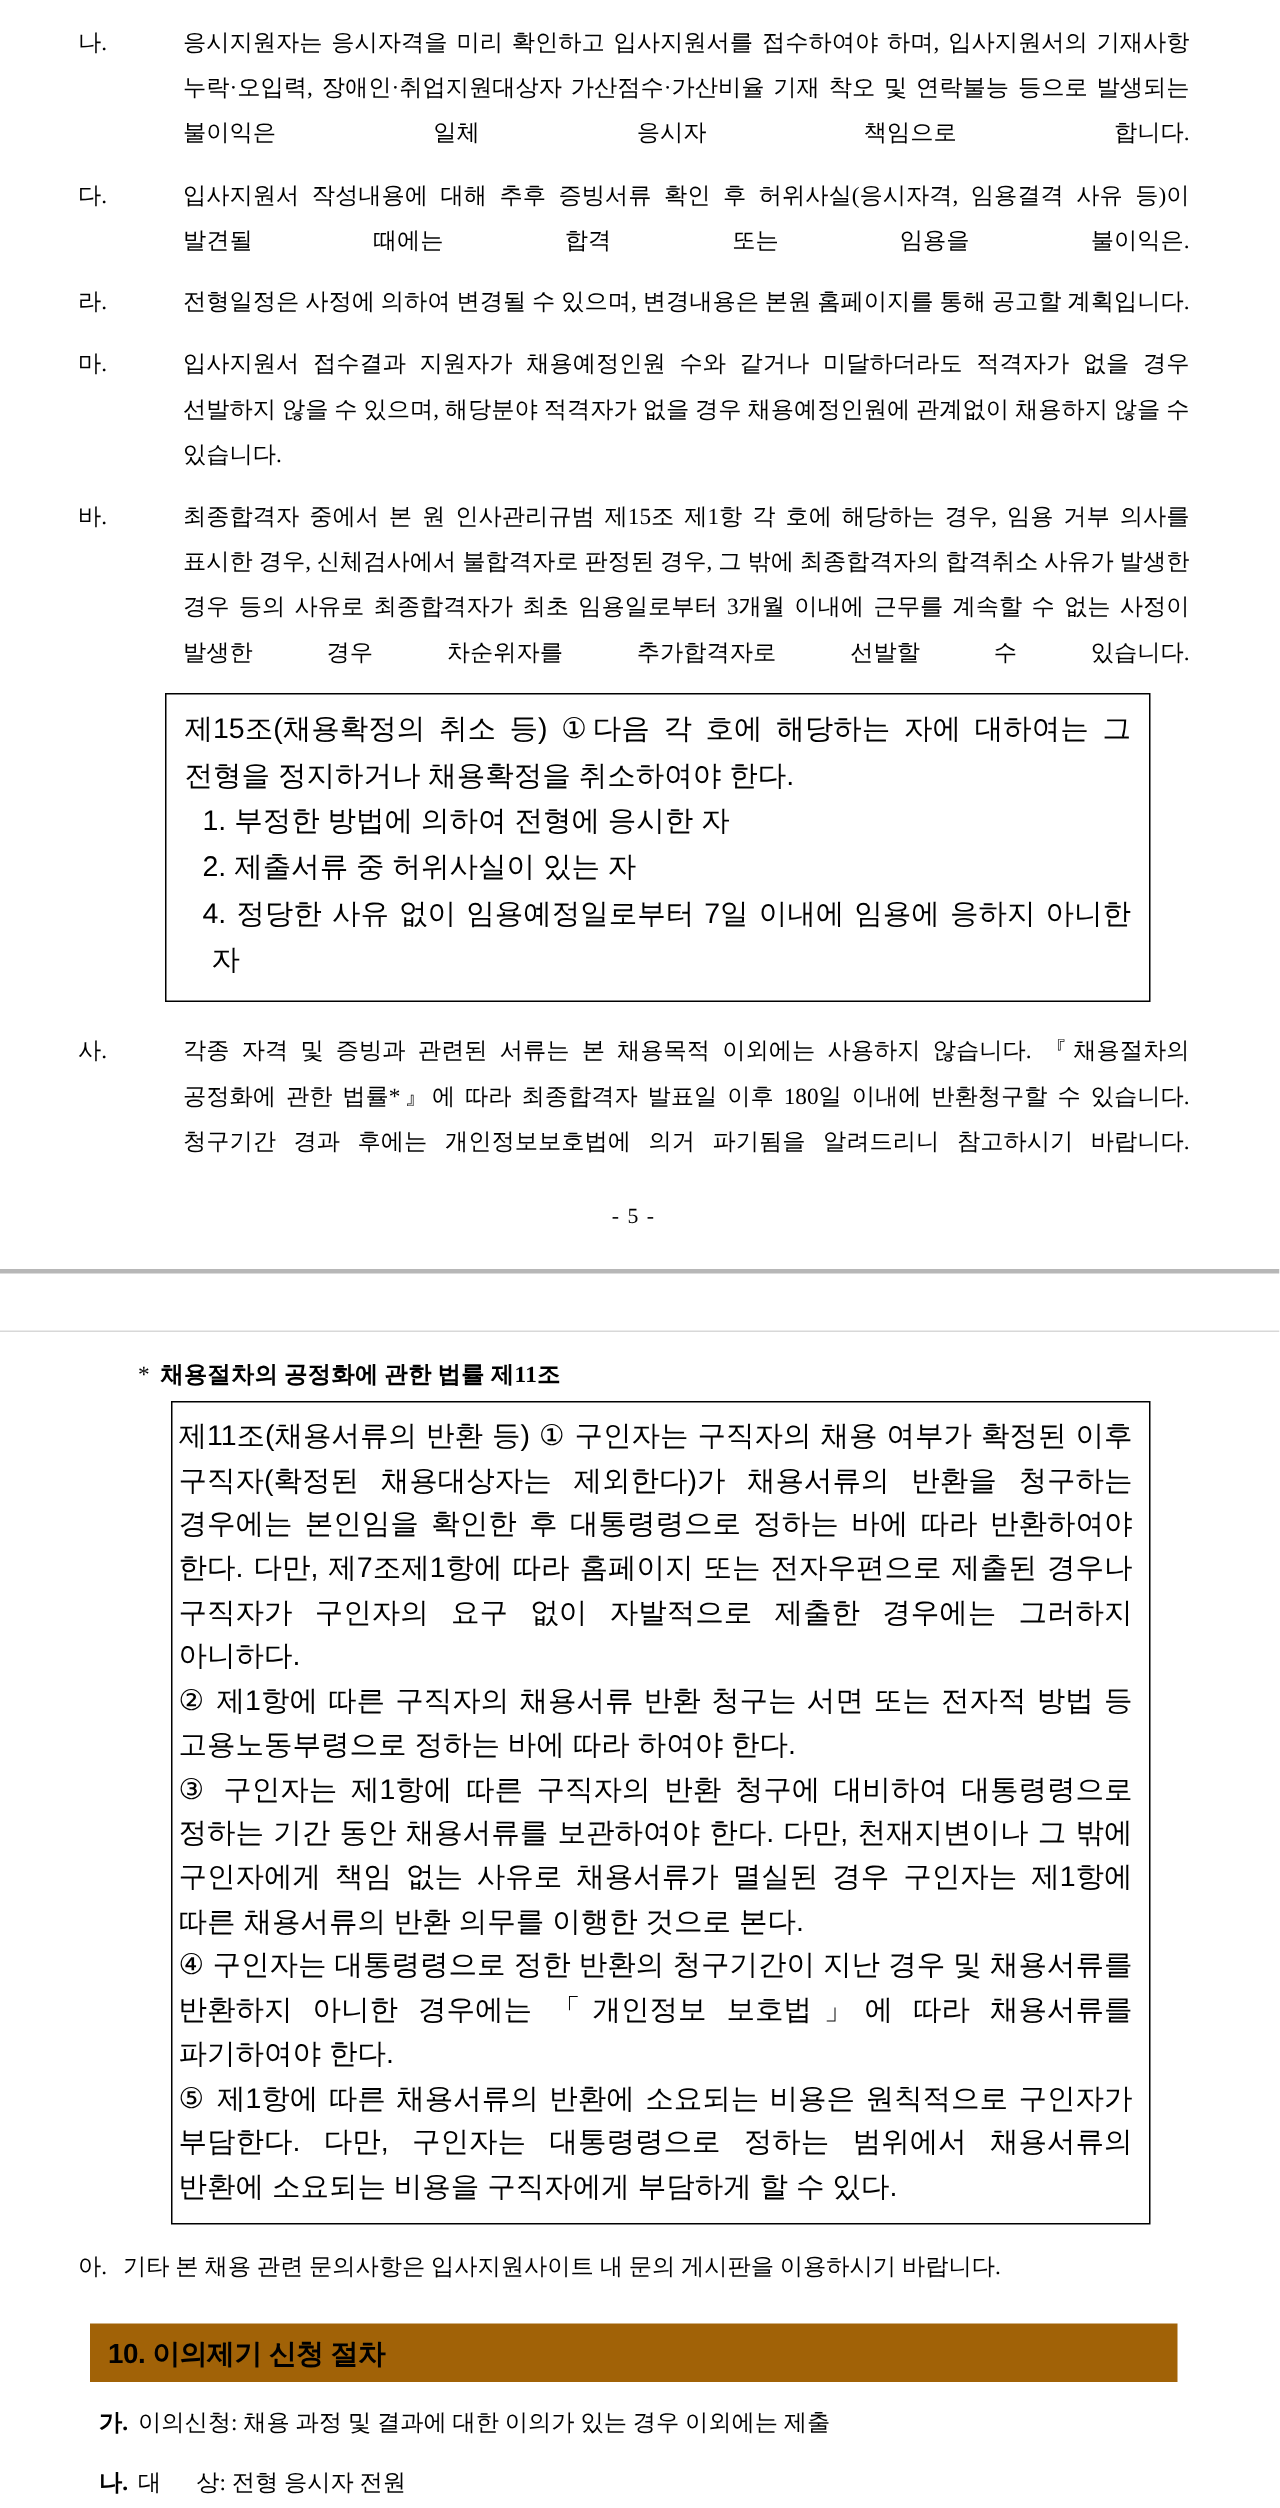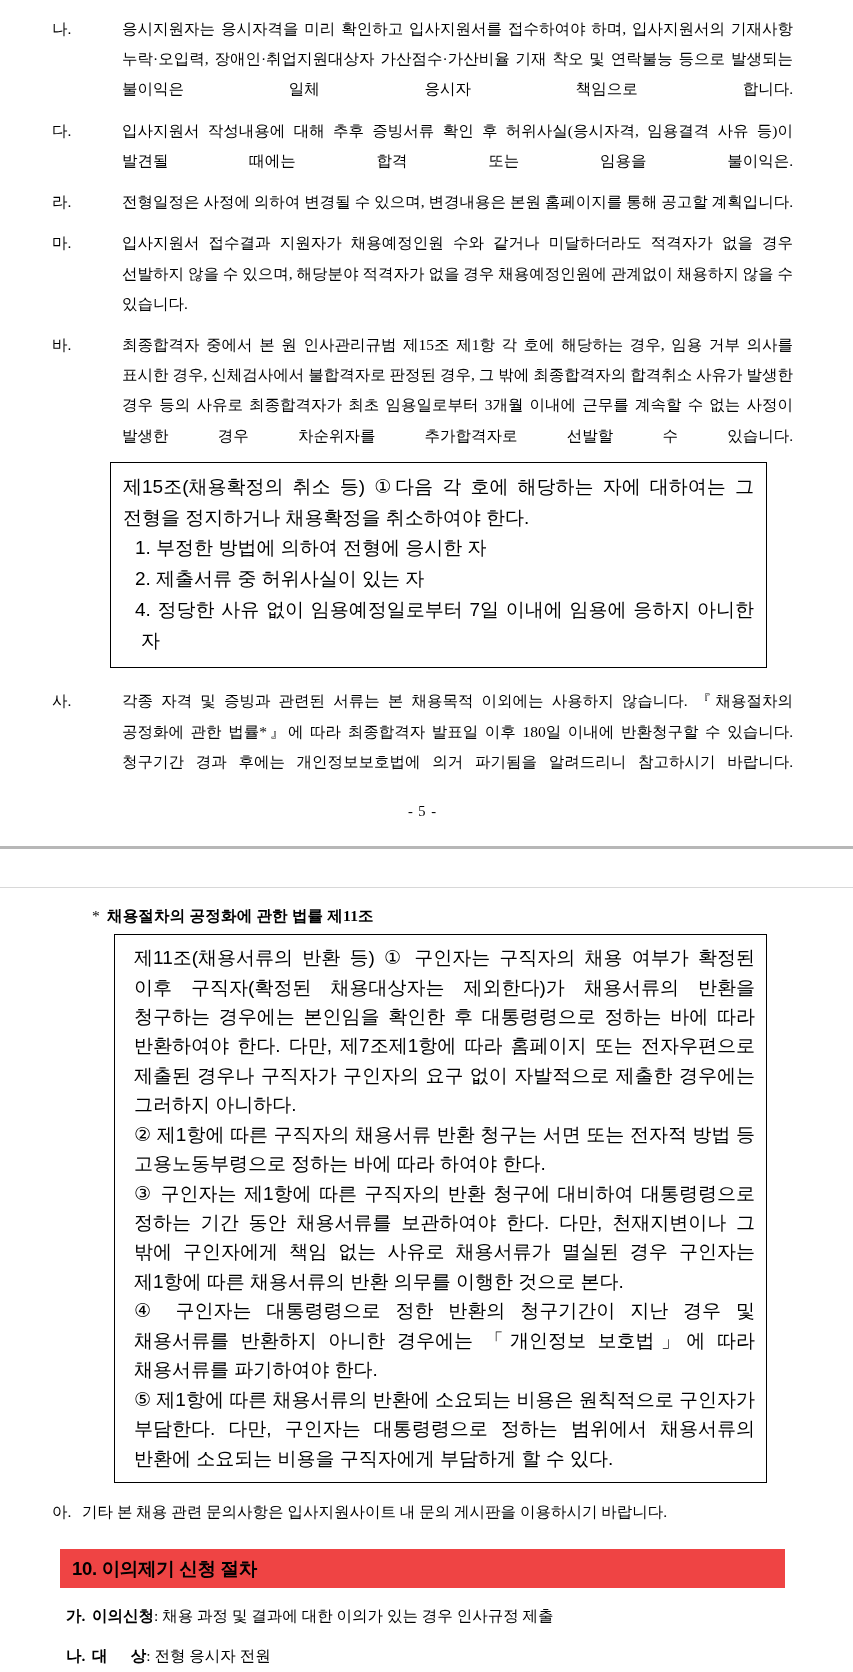--- a/index.html
+++ b/index.html
@@ -79,42 +79,42 @@
     margin: 0 26px 0 58px;
     padding: 9px 12px 11px 12px;
     font-family: "Liberation Sans", "DejaVu Sans", sans-serif;
     font-size: 19px;
     line-height: 1.62;
     text-align: justify;
     word-break: keep-all;
   }
   .lawbox.tight {
     margin: 0 26px 0 62px;
-    padding: 8px 11px 9px 19px;
+    padding: 8px 11px 9px 4px;
     line-height: 1.55;
   }
   .lawbox p {
     margin: 0;
   }
   .lawbox .sub {
     padding-left: 18px;
     text-indent: -6px;
   }
   .lawbox .clause {
     text-indent: 0;
   }
   .pagenum {
     text-align: center;
     font-size: 14.5px;
     margin-top: 26px;
     letter-spacing: 1px;
   }
   
   .sec-head {
-    background: #ef4444;
+    background: #a16207;
     margin: 22px 8px 14px 8px;
     padding: 7px 6px 7px 12px;
     font-size: 18.5px;
     font-weight: bold;
     font-family: "Liberation Sans", "DejaVu Sans", sans-serif;
     letter-spacing: -0.3px;
   }
   
   .kv {
     display: flex;
@@ -123,21 +123,21 @@
     font-size: 15.5px;
     line-height: 1.8;
   }
   .kv .kv-mark {
     flex: 0 0 auto;
     width: 26px;
     font-weight: bold;
   }
   .kv .kv-key {
     flex: 0 0 auto;
-    font-weight: bold;
+    font-weight: normal;
     white-space: pre;
   }
   .kv .kv-val {
     flex: 1 1 auto;
   }
   .tail-space {
     height: 16px;
   }
 </style>
 </head>
@@ -205,21 +205,21 @@
   <div class="item" style="margin-top:14px;">
     <div class="marker">아.</div>
     <div class="body nospread">기타 본 채용 관련 문의사항은 입사지원사이트 내 문의 게시판을 이용하시기 바랍니다.</div>
   </div>
 
   <div class="sec-head">10. 이의제기 신청 절차</div>
 
   <div class="kv">
     <div class="kv-mark">가.</div>
     <div class="kv-key">이의신청</div>
-    <div class="kv-val">: 채용 과정 및 결과에 대한 이의가 있는 경우 인사규정 제출</div>
+    <div class="kv-val">: 채용 과정 및 결과에 대한 이의가 있는 경우 이외에는 제출</div>
   </div>
 
   <div class="kv">
     <div class="kv-mark">나.</div>
     <div class="kv-key">대      상</div>
     <div class="kv-val">: 전형 응시자 전원</div>
   </div>
 
   <div class="kv">
     <div class="kv-mark">다.</div>

